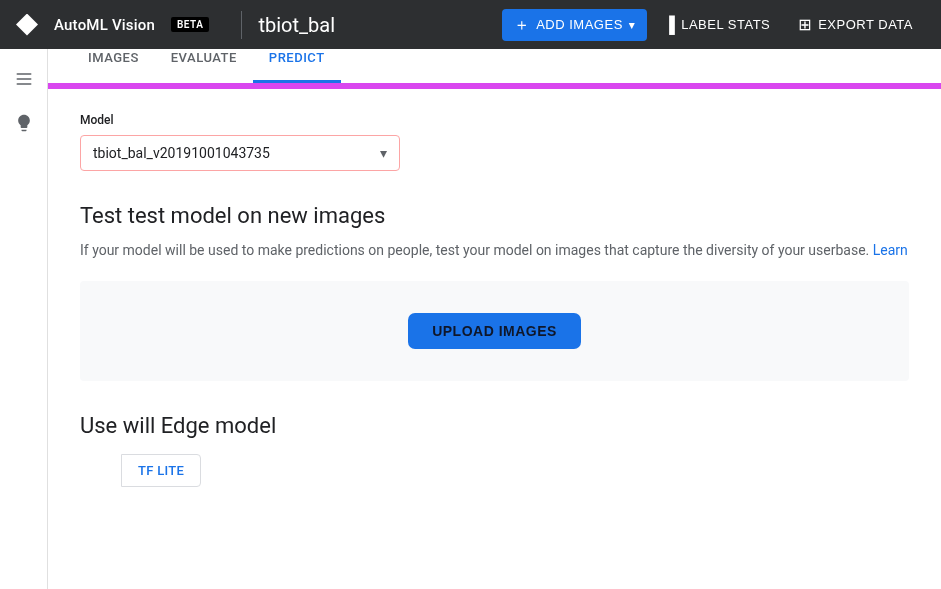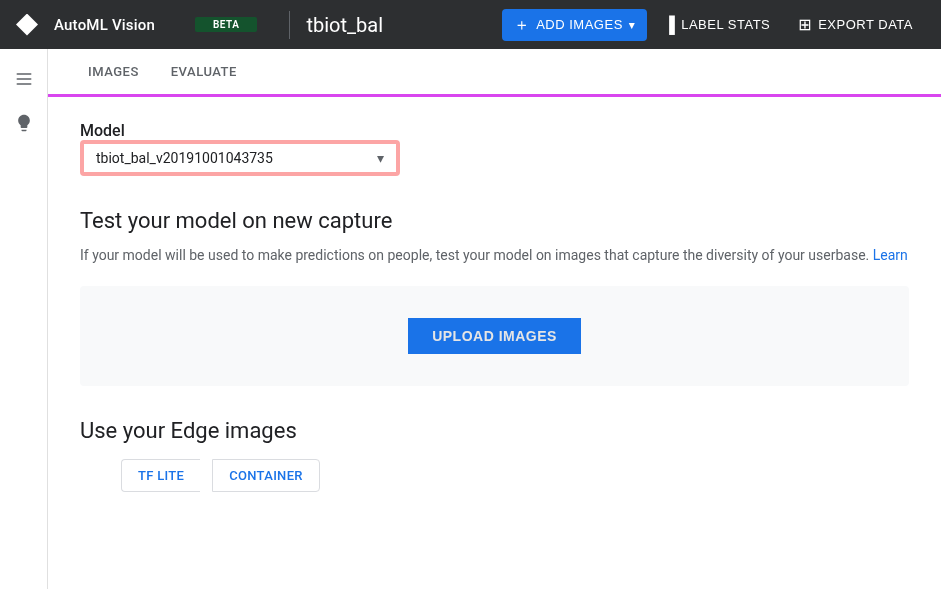--- a/index.html
+++ b/index.html
@@ -34,28 +34,27 @@
       padding-right: 16px;
     }
     .nav-logo .logo-diamond {
       width: 22px;
       height: 22px;
       background: #fff;
       clip-path: polygon(50% 0%, 100% 50%, 50% 100%, 0% 50%);
       flex-shrink: 0;
     }
     .nav-logo .beta-badge {
-      background: #14532d;
+      background: #000000;
       color: #fff;
       font-size: 10px;
       font-weight: 600;
-      padding: 2px 18px;
+      padding: 2px 6px;
       border-radius: 2px;
       letter-spacing: 0.5px;
-      margin-left: 24px;
     }
     .nav-divider {
       width: 1px;
       height: 28px;
       background: #5f6368;
       margin: 0 16px;
     }
     .nav-project {
       color: #fff;
       font-size: 20px;
@@ -122,24 +121,24 @@
     
     .main-content {
       flex: 1;
       overflow-y: auto;
       background: #fff;
     }
 
     
     .tabs {
       display: flex;
-      align-items: flex-start;
-      border-bottom: 3px solid #d946ef;
+      align-items: flex-end;
+      border-bottom: 6px solid #d946ef;
       padding: 0 24px;
-      height: 48px;
+      height: 40px;
     }
     .tab {
       display: flex;
       align-items: center;
       height: 48px;
       padding: 0 16px;
       font-size: 13px;
       font-weight: 500;
       color: #5f6368;
       letter-spacing: 0.5px;
@@ -154,31 +153,31 @@
     }
 
     
     .page-body {
       padding: 24px 32px;
       max-width: 940px;
     }
 
     
     .field-label {
-      font-size: 16px;
+      font-size: 12px;
       font-weight: 500;
       color: #202124;
-      margin-bottom: 0;
+      margin-bottom: 8px;
     }
     .model-select {
       display: flex;
       align-items: center;
       width: 320px;
       height: 36px;
-      border: 4px solid #fca5a5;
+      border: 1px solid #fca5a5;
       border-radius: 4px;
       padding: 0 12px;
       background: #fff;
       cursor: pointer;
       font-size: 14px;
       color: #202124;
       justify-content: space-between;
       margin-bottom: 32px;
     }
     .select-chevron { color: #5f6368; font-size: 14px; }
@@ -204,41 +203,41 @@
       background: #f8f9fa;
       border-radius: 4px;
       display: flex;
       align-items: center;
       justify-content: center;
       height: 100px;
       margin-bottom: 32px;
     }
     .upload-btn {
       background: #1a73e8;
-      color: #e5e5e5;
+      color: #0f172a;
       border: none;
-      border-radius: 0;
+      border-radius: 7px;
       padding: 10px 24px;
       font-size: 14px;
       font-weight: 600;
       letter-spacing: 0.5px;
       cursor: pointer;
       text-transform: uppercase;
     }
 
     
     .edge-title {
       font-size: 22px;
       font-weight: 400;
       color: #202124;
       margin-bottom: 16px;
     }
     .edge-tabs {
       display: flex;
-      gap: 12px;
+      gap: 0;
       padding-left: 41px;
     }
     .edge-tab {
       padding: 8px 16px;
       font-size: 13px;
       font-weight: 500;
       color: #1a73e8;
       cursor: pointer;
       border: 1px solid #dadce0;
       border-right: none;
@@ -305,46 +304,46 @@
 
   <main class="main-content">
 
     <div class="tabs">
       <div class="tab">
         <span>IMAGES</span>
       </div>
       <div class="tab">
         <span>EVALUATE</span>
       </div>
+      <div class="tab active">
+        <span>PREDICT</span>
+      </div>
     </div>
 
     <div class="page-body">
 
       <div class="field-label">Model</div>
       <div class="model-select">
         <span>tbiot_bal_v20191001043735</span>
         <span class="select-chevron">▾</span>
       </div>
 
-      <h2 class="section-title">Test your model on new capture</h2>
+      <h2 class="section-title">Test test model on new images</h2>
       <p class="section-desc">
         <span>If your model will be used to make predictions on people, test your model on images that capture the diversity of your userbase.</span>
         <a href="#">
           <span>Learn</span>
         </a>
       </p>
 
       <div class="upload-area">
         <button class="upload-btn">UPLOAD IMAGES</button>
       </div>
 
-      <h2 class="edge-title">Use your Edge images</h2>
+      <h2 class="edge-title">Use will Edge model</h2>
       <div class="edge-tabs">
         <div class="edge-tab">
           <span>TF LITE</span>
         </div>
-        <div class="edge-tab">
-          <span>CONTAINER</span>
-        </div>
       </div>
     </div>
   </main>
 </div>
 
 </body></html>

